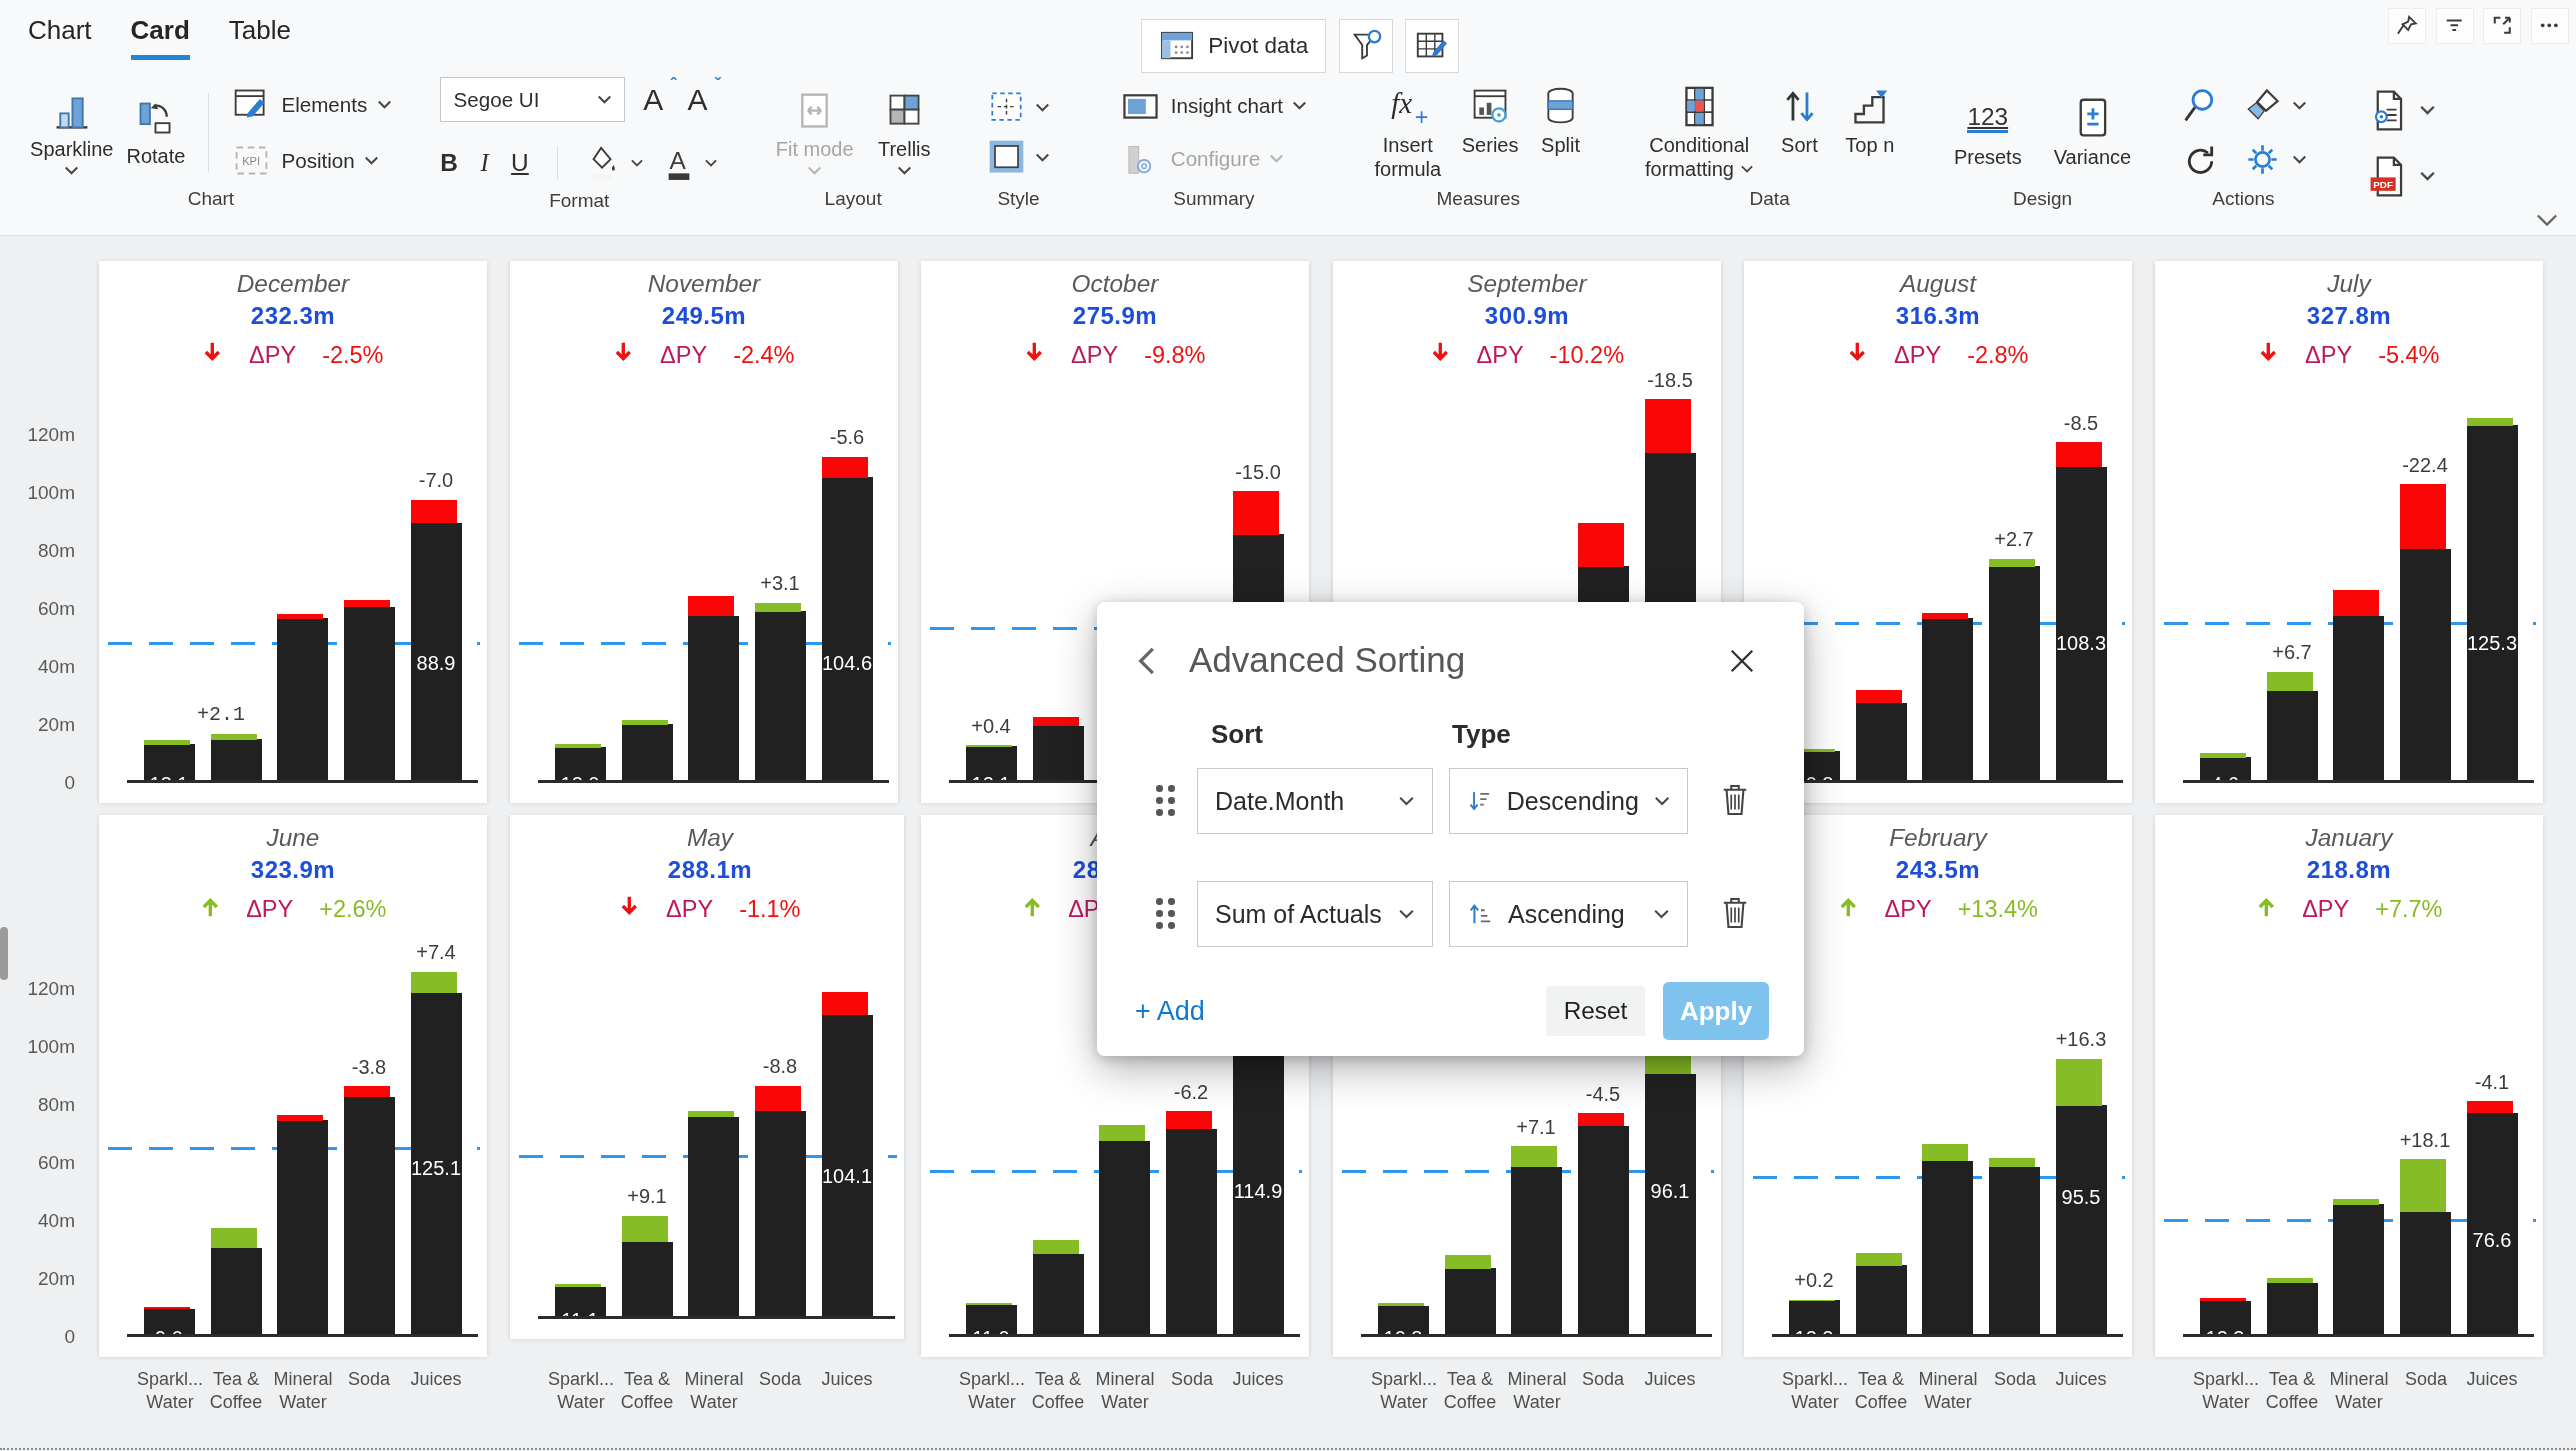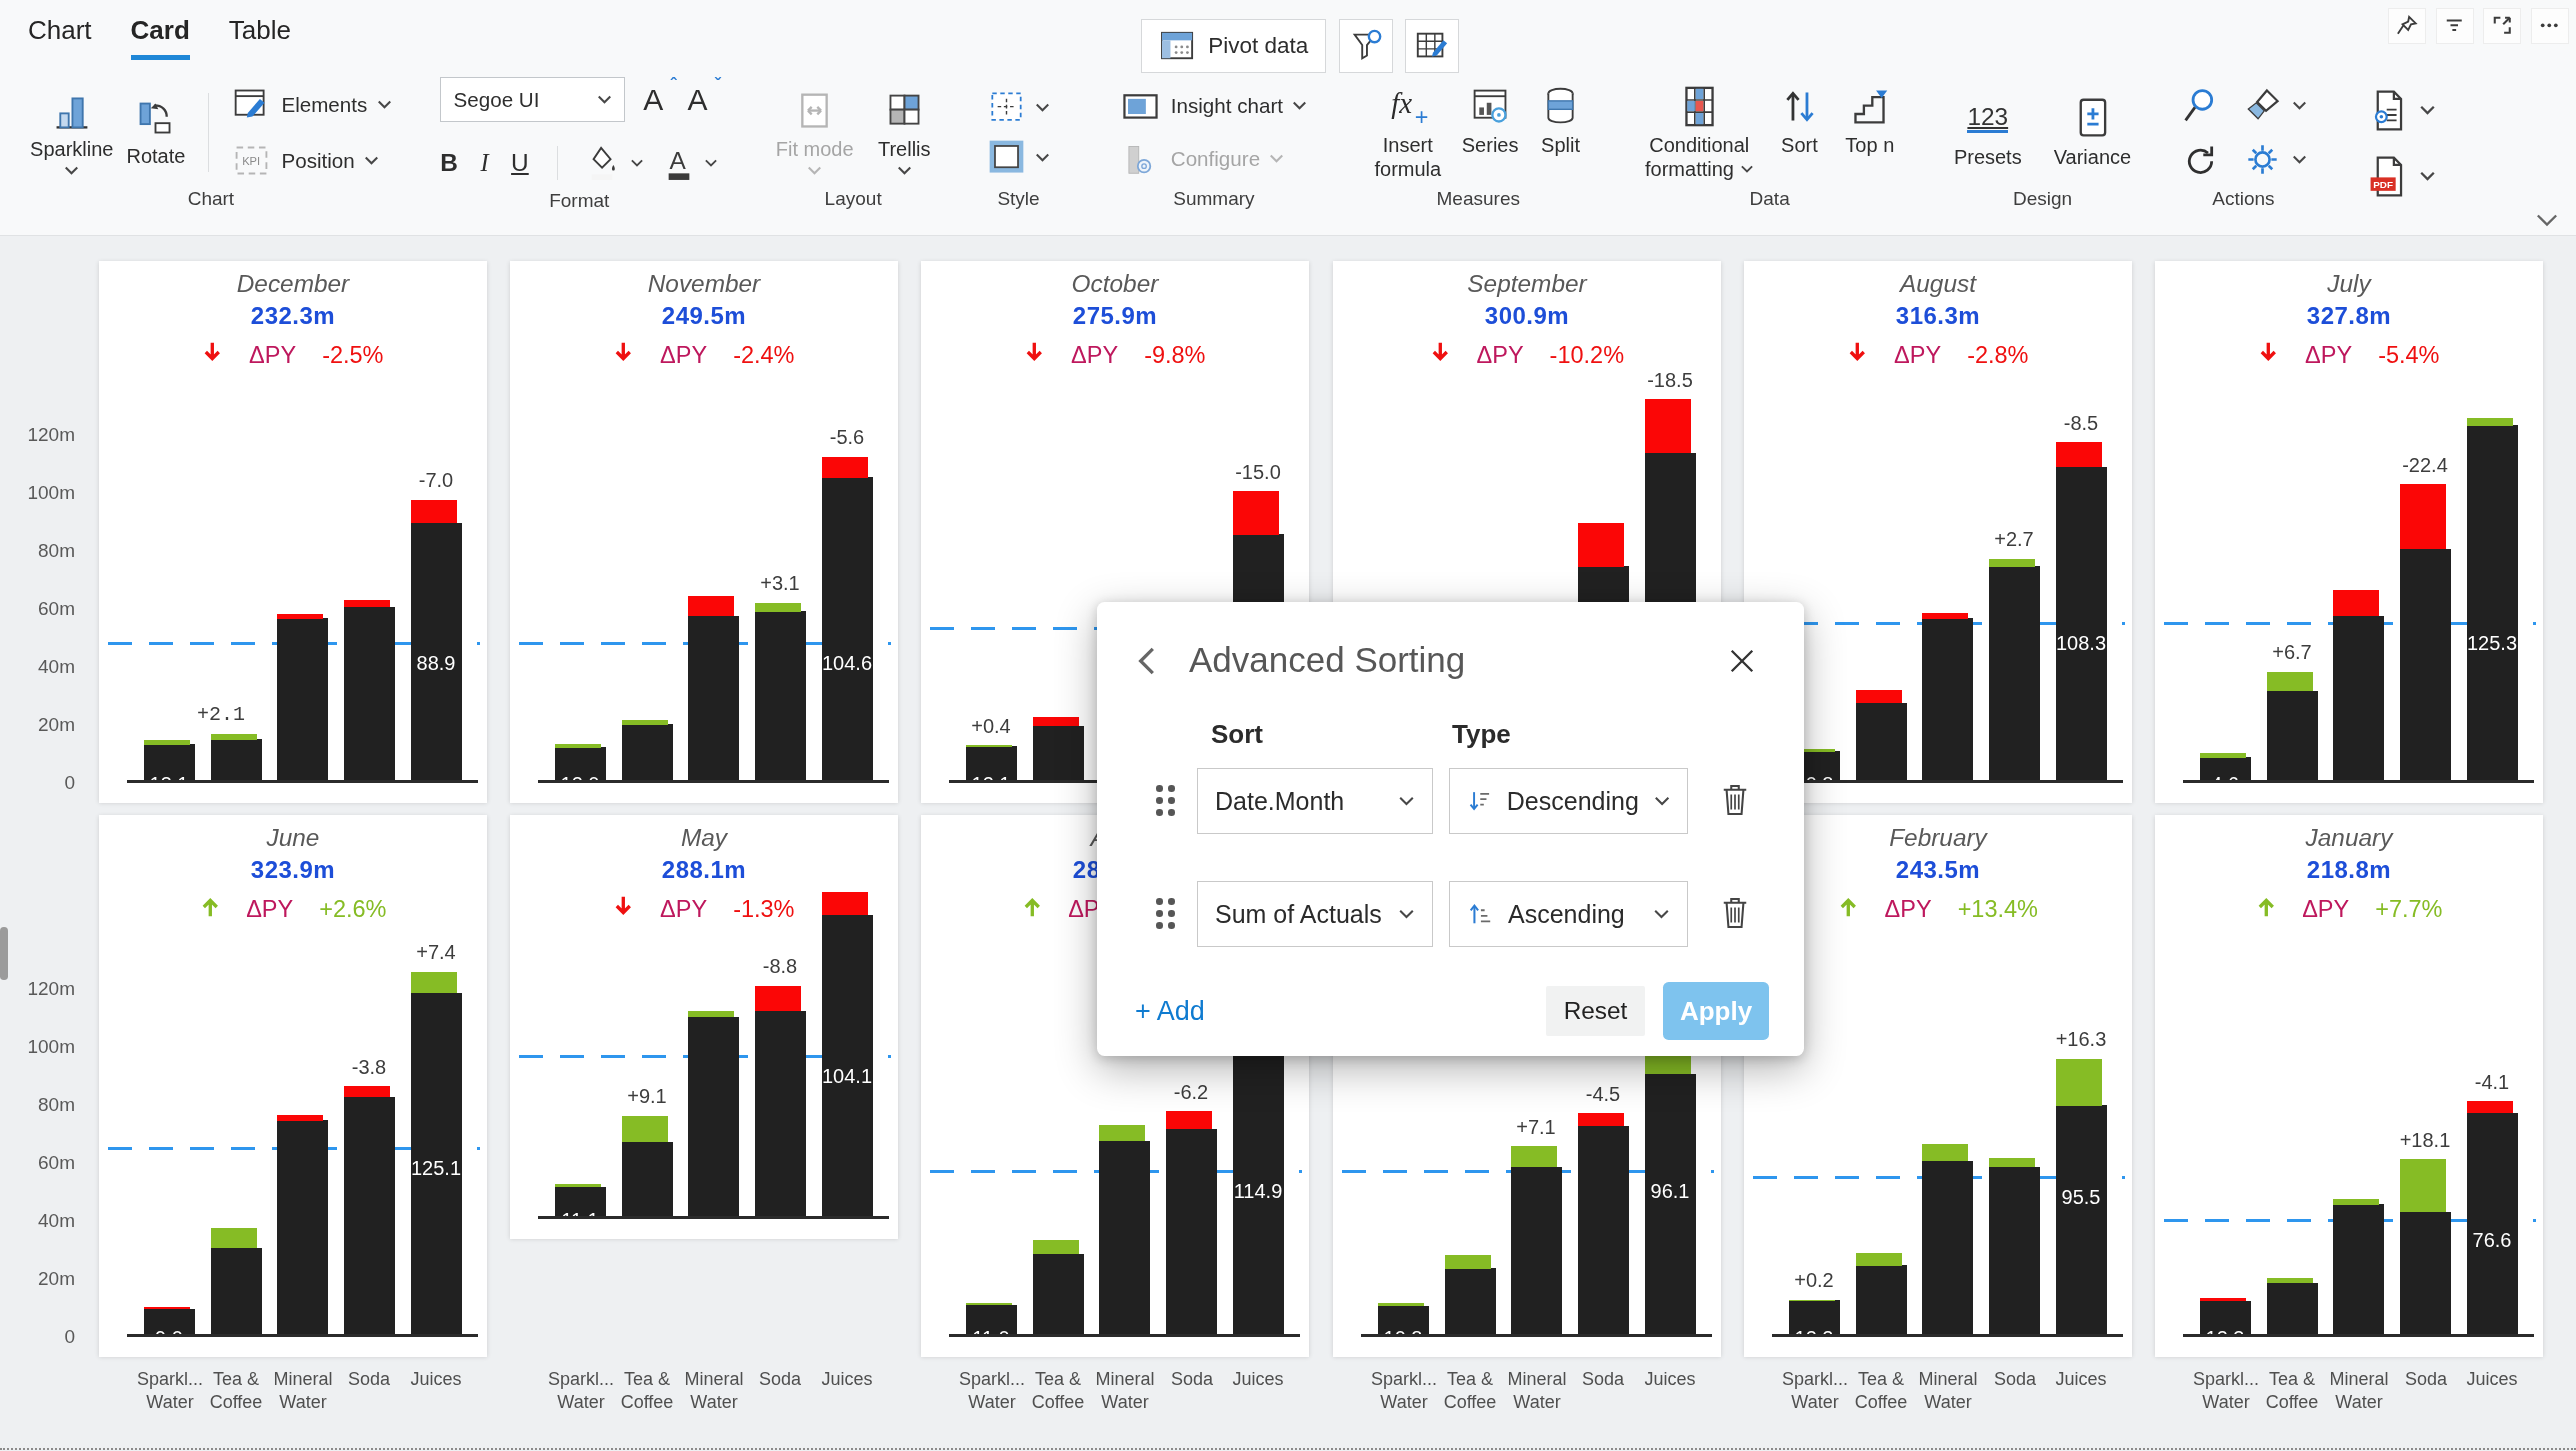--- a/index.html
+++ b/index.html
@@ -689,29 +689,29 @@
       <div class="cap" style="left: 178px; width: 46px; bottom: 236px; height: 5.8px; background: rgb(251, 6, 6);"></div>
       <div class="bar" style="left: 245px; width: 51px; bottom: 21.6px; height: 238px; background: rgb(33, 33, 33);"></div>
       <div class="cap" style="left: 245px; width: 46px; bottom: 260px; height: 11px; background: rgb(251, 6, 6);"></div>
       <div class="toplab" style="left: 228px; width: 84px; bottom: 278px;">-3.8</div>
       <div class="bar" style="left: 312px; width: 51px; bottom: 21.6px; height: 342px; background: rgb(33, 33, 33);"></div>
       <div class="cap" style="left: 312px; width: 46px; bottom: 364px; height: 21.5px; background: rgb(134, 188, 37);"></div>
       <div class="toplab" style="left: 295px; width: 84px; bottom: 393px;">+7.4</div>
       <div class="inlab" style="left: 308px; width: 58px; bottom: 177px;">125.1</div>
       <div class="baseline"></div>
     </div>
-    <div class="card" style="left: 510px; top: 815px; height: 424px;">
+    <div class="card" style="left: 510px; top: 815px; height: 524px; padding-left: 6px;">
       <div class="month">May</div>
       <div class="total">288.1m</div>
       <div class="delta">
         <div class="neg"><svg width="20.6" height="25" viewBox="0 0 22 27">
             <path d="M11 3v16M4 13l7 7 7-7" fill="none" stroke="currentColor" stroke-width="3.6"></path>
           </svg></div>
         <div class="dl">ΔPY</div>
-        <div class="neg">-1.3%</div>
+        <div class="neg">-1.1%</div>
       </div>
       <div class="refline" style="bottom: 181px;"></div>
       <div class="bar" style="left: 45px; width: 51px; bottom: 21.6px; height: 30.5px; background: rgb(33, 33, 33);"></div>
       <div class="cap" style="left: 45px; width: 46px; bottom: 52px; height: 2.9px; background: rgb(134, 188, 37);"></div>
       <div class="inlab" style="left: 41px; width: 58px; bottom: 7.5px;">11.1</div>
       <div class="bar" style="left: 112px; width: 51px; bottom: 21.6px; height: 75px; background: rgb(33, 33, 33);"></div>
       <div class="cap" style="left: 112px; width: 46px; bottom: 97px; height: 26.4px; background: rgb(134, 188, 37);"></div>
       <div class="toplab" style="left: 95px; width: 84px; bottom: 131px;">+9.1</div>
       <div class="bar" style="left: 178px; width: 51px; bottom: 21.6px; height: 200px; background: rgb(33, 33, 33);"></div>
       <div class="cap" style="left: 178px; width: 46px; bottom: 222px; height: 6.4px; background: rgb(134, 188, 37);"></div>

